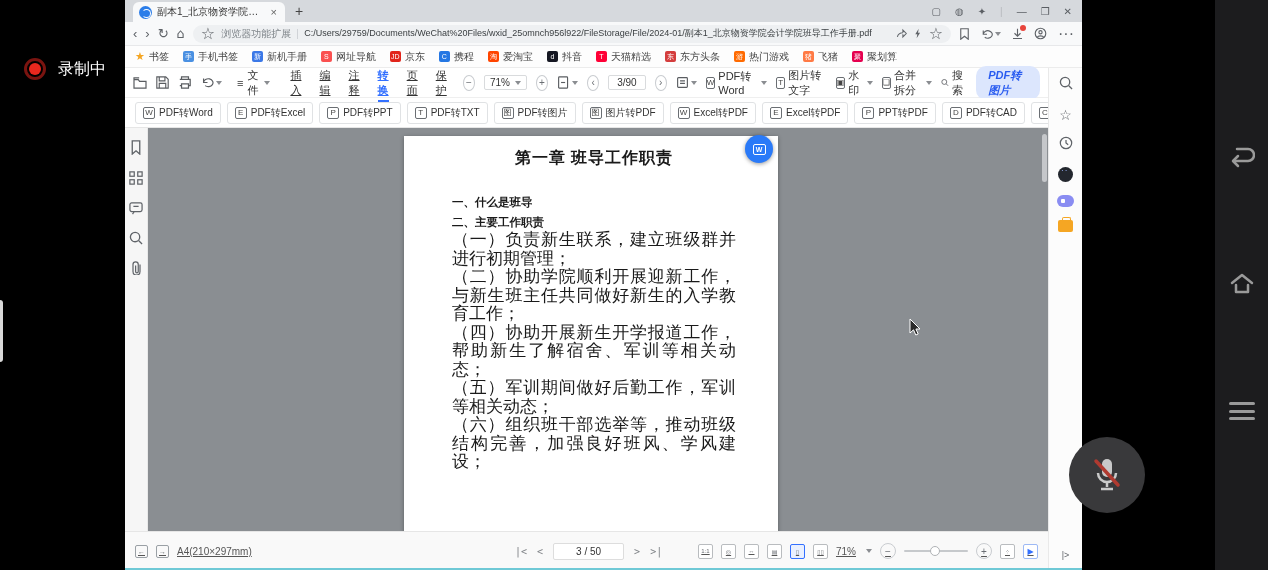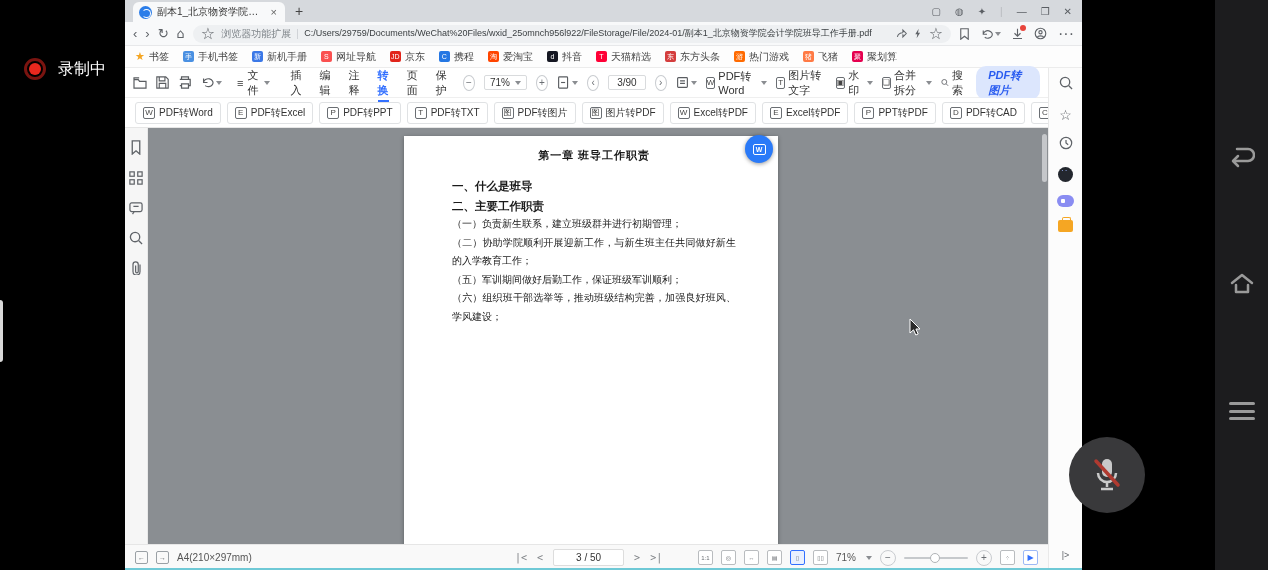--- a/index.html
+++ b/index.html
@@ -52,61 +52,61 @@
   .bm-ic { width:11px; height:11px; border-radius:2px; color:#fff; font-size:7px; display:flex; align-items:center; justify-content:center; flex:none; }
   .bm-star { color:#f5a623; font-size:11px; line-height:1; width:auto; background:none !important; }
   .bm-label { font-size:10px; color:#444; }
 
   
   .tb1 { height:30px; background:#fff; border-bottom:1px solid #efefef; display:flex; align-items:center; padding:0 8px; gap:9px; flex:none; margin-right:34px; }
   .ic16 { color:#5a5d61; display:flex; align-items:center; }
   .caret { width:0; height:0; border-left:3px solid transparent; border-right:3px solid transparent; border-top:4px solid #8a8d91; display:inline-block; margin-left:2px; }
   .menu-grp { display:flex; align-items:center; gap:4px; font-size:11px; color:#333; margin-left:6px; }
   .pdf-tabs { display:flex; align-items:center; gap:4px; margin-left:4px; }
-  .pdf-tab { font-size:11px; color:#333; padding:4px 7px; position:relative; }
+  .pdf-tab { font-size:11px; color:#333; padding:4px 7px; position:relative;text-decoration:underline; }
   .pdf-tab.active { color:#3370ff; font-weight:bold; }
   .pdf-tab.active::after { content:""; position:absolute; left:7px; right:7px; bottom:0; height:2px; background:#3370ff; }
   .zoombox { display:flex; align-items:center; gap:3px; border:1px solid #d9dbdd; border-radius:2px; padding:1px 5px; font-size:10px; color:#333; }
   .circ { width:16px; height:16px; border-radius:50%; border:1px solid #c9ccd0; color:#6a6e73; font-size:10px; display:flex; align-items:center; justify-content:center; }
   .pagebox { border:1px solid #d9dbdd; border-radius:2px; font-size:10px; color:#333; padding:1px 8px; }
   .qact { display:flex; align-items:center; gap:3px; font-size:11px; color:#333; }
   .badge { width:12px; height:12px; border:1px solid #6a6e73; border-radius:2px; font-size:8px; color:#444; display:flex; align-items:center; justify-content:center; }
   .vip { margin-left:auto; background:#dce6fd; color:#2a5cf0; font-weight:bold; font-style:italic; font-size:11px; border-radius:10px; padding:2px 12px; }
 
   
   .tb2 { height:30px; background:#fff; border-bottom:1px solid #e6e6e6; display:flex; align-items:center; padding:0 10px; gap:6px; flex:none; margin-right:34px; }
   .conv { display:flex; align-items:center; gap:4px; border:1px solid #e0e2e4; border-radius:3px; padding:3px 7px; font-size:10px; color:#333; background:#fff; white-space:nowrap; }
 
   
   .main { flex:1; display:flex; min-height:0; margin-right:34px; position:relative; }
   .left-rail { width:23px; background:#f6f6f6; border-right:1px solid #e9e9e9; display:flex; flex-direction:column; align-items:center; padding-top:12px; gap:12px; flex:none; }
   .left-rail svg { stroke:#5f6368; }
   .canvas { flex:1; background:#8a8e92; position:relative; overflow:hidden; }
   .page { position:absolute; left:256px; top:8px; width:374px; height:420px; background:#fff; box-shadow:0 1px 4px rgba(0,0,0,.35); padding:12px 42px 0 48px; font-family:"Liberation Serif","DejaVu Serif",serif; color:#1a1a1a; }
-  .doc-title { text-align:center; font-size:11px; font-weight:bold; margin-bottom:14px; letter-spacing:1px; }
+  .doc-title { text-align:center; font-size:16px; font-weight:bold; margin-bottom:24px; letter-spacing:1px; }
   .doc-h { font-size:11.5px; font-weight:bold; margin-top:2px; line-height:18px; }
   .doc-p { font-size:11.5px; line-height:18px; text-align:justify; text-indent:2em; }
-  .doc-item { font-size:10px; line-height:18.5px; text-align:justify; }
+  .doc-item { font-size:17px; line-height:18.5px; text-align:justify; }
   .fab { position:absolute; left:597px; top:7px; width:28px; height:28px; border-radius:50%; background:#2a7af8; box-shadow:0 1px 4px rgba(0,0,0,.4); display:flex; align-items:center; justify-content:center; }
   .fab-inner { width:13px; height:11px; border:1.5px solid #fff; border-radius:2px; color:#fff; font-size:7px; font-weight:bold; display:flex; align-items:center; justify-content:center; }
   .vscroll { position:absolute; right:1px; top:6px; width:5px; height:48px; border-radius:3px; background:#c5c7ca; }
 
   
   .right-rail { position:absolute; top:68px; bottom:2px; right:0; width:34px; background:#fcfcfc; border-left:1px solid #e9e9e9; display:flex; flex-direction:column; align-items:center; padding-top:8px; gap:13px; }
   .right-rail svg { stroke:#5f6368; }
   .rail-bottom { margin-top:auto; margin-bottom:8px; font-size:9px; color:#5f6368; }
   .sphere { width:15px; height:15px; border-radius:50%; background:#23272e; position:relative; }
   .sphere::after { content:"··"; position:absolute; left:3px; top:-1px; color:#9db7ff; font-size:8px; letter-spacing:1px; }
   .gamepad { width:17px; height:12px; border-radius:6px; background:#8a8df2; position:relative; }
   .gamepad::after { content:""; position:absolute; left:4px; top:4px; width:4px; height:4px; background:#fff; border-radius:1px; }
   .toolbox { width:15px; height:12px; border-radius:2px; background:#f5a623; position:relative; }
   .toolbox::after { content:""; position:absolute; left:4px; top:-3px; width:7px; height:3px; border:1.5px solid #f5a623; border-bottom:none; border-radius:2px 2px 0 0; }
 
   
-  .status { height:26px; background:#f9f9f9; border-top:1px solid #e6e6e6; display:flex; align-items:center; padding:0 10px; gap:8px; flex:none; margin-right:34px; font-size:10px; color:#555; }
+  .status { height:39px; background:#f9f9f9; border-top:1px solid #e6e6e6; display:flex; align-items:center; padding:0 10px; gap:8px; flex:none; margin-right:34px; font-size:10px; color:#555;text-decoration:underline; }
   .st-ic { width:13px; height:13px; border:1px solid #9aa0a5; border-radius:2px; font-size:7px; color:#6a6e73; display:flex; align-items:center; justify-content:center; }
   .st-center { position:absolute; left:390px; display:flex; align-items:center; gap:10px; }
   .st-pagebox { background:#fff; border:1px solid #ddd; border-radius:2px; padding:2px 22px; font-size:10px; color:#333; }
   .st-right { margin-left:auto; display:flex; align-items:center; gap:8px; }
   .st-sq { width:15px; height:15px; border:1px solid #b9bcbf; border-radius:2px; font-size:6px; color:#6a6e73; display:flex; align-items:center; justify-content:center; background:#fff; }
   .st-sq.sel { border-color:#3370ff; background:#e9f0ff; }
   .slider { width:64px; height:2px; background:#c6c9cc; border-radius:1px; position:relative; }
   .knob { position:absolute; left:26px; top:-4px; width:10px; height:10px; border-radius:50%; background:#fff; border:1px solid #b0b3b6; }
   .play { color:#3370ff; border-color:#9db9f5; font-size:8px; }
   .chev { color:#7d8185; font-family:"DejaVu Sans Mono",monospace; font-size:10px; }
@@ -425,21 +425,22 @@
       </div>
 
       <div class="canvas">
         <div class="page">
           <div class="doc-title">第一章 班导工作职责</div>
           <div class="doc-h">一、什么是班导</div>
           <div class="doc-h">二、主要工作职责</div>
           <div>
               <p class="doc-item">（一）负责新生联系，建立班级群并进行初期管理；</p>
               <p class="doc-item">（二）协助学院顺利开展迎新工作，与新生班主任共同做好新生的入学教育工作；</p>
-              <p class="doc-item">（五）军训期间做好后勤工作，保证班级军训顺利；</p>
+              <p class="doc-item">（四）协助开展新生开学报道工作，帮助新生了解宿舍、军训等相关动态；</p>
+              <p class="doc-item">（五）军训期间做好后勤工作，军训等相关动态；</p>
               <p class="doc-item">（六）组织班干部选举等，推动班级结构完善，加强良好班风、学风建设；</p>
             </div>
         </div>
         <div class="fab">
           <span class="fab-inner">W</span>
         </div>
         <div class="vscroll"></div>
       </div>
     </div>
 

